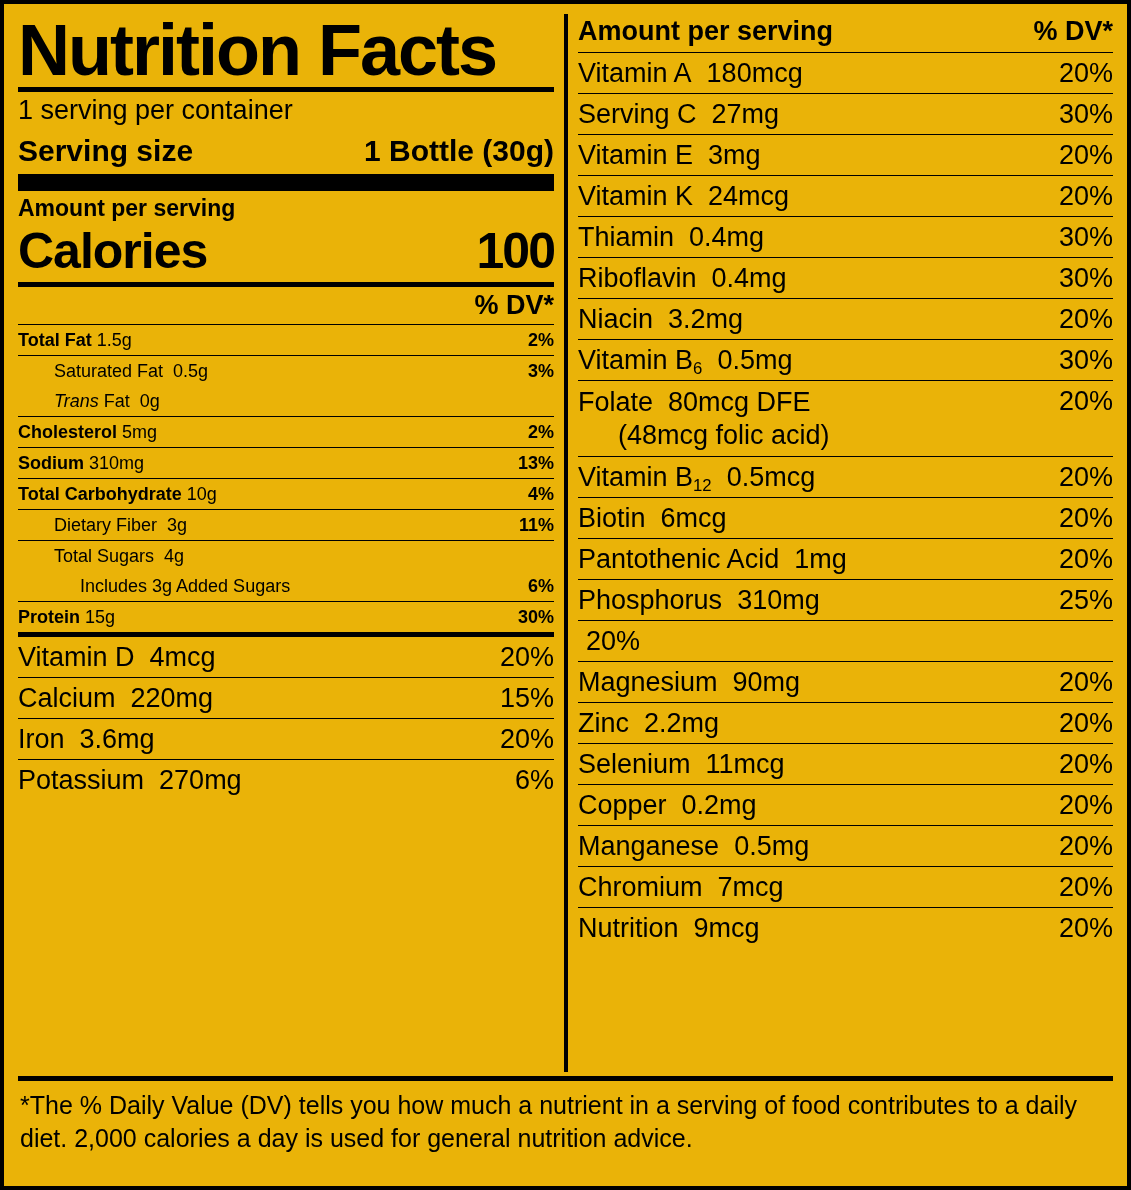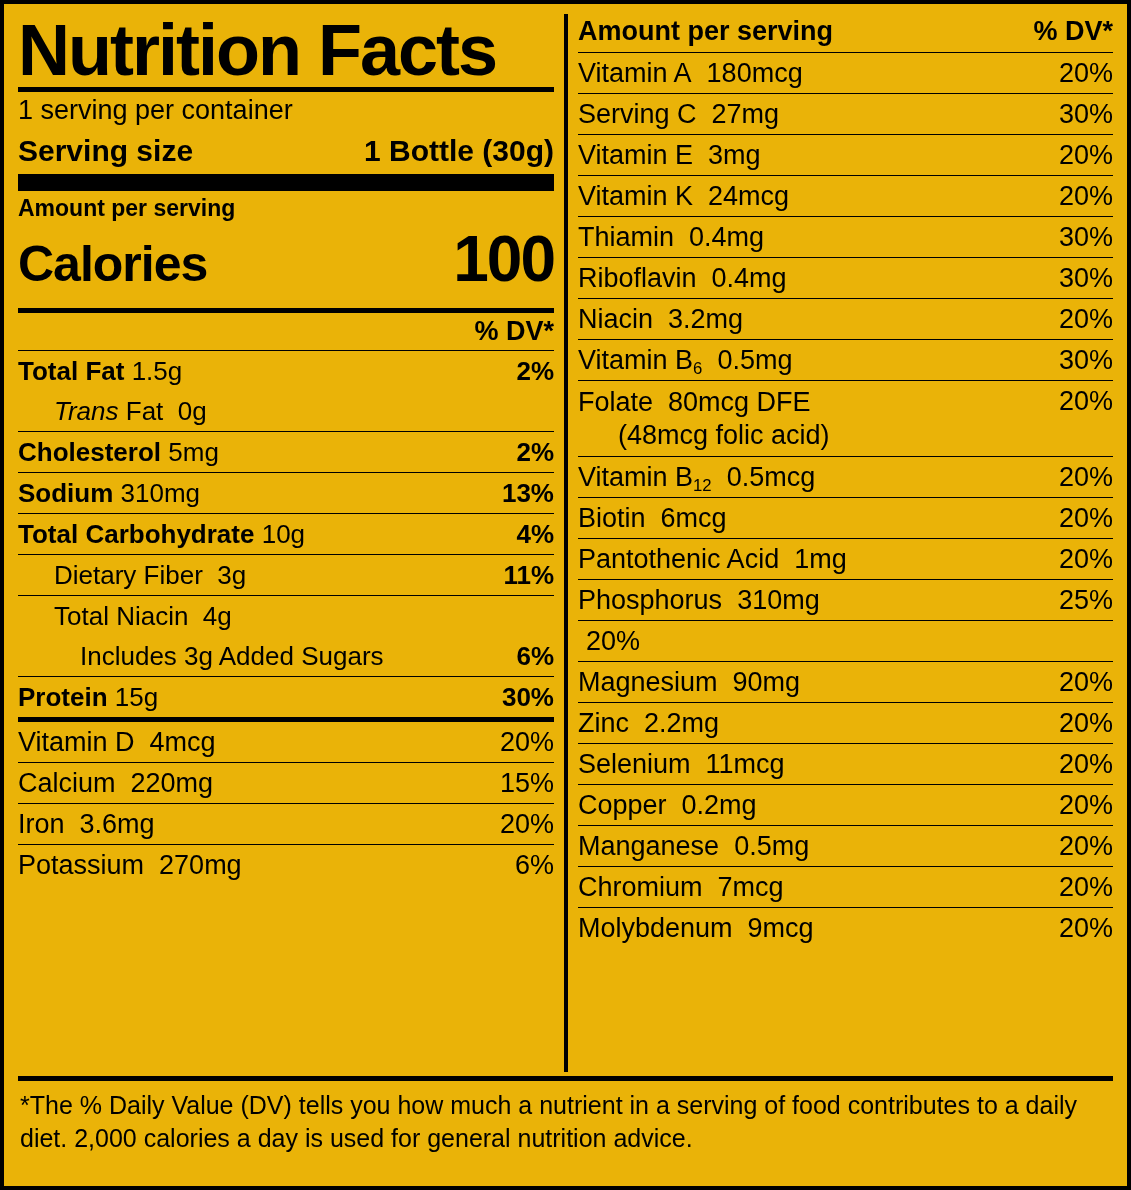--- a/index.html
+++ b/index.html
@@ -71,37 +71,37 @@
   .amount-per {
     font-weight: bold;
     font-size: 23px;
     padding: 4px 0 0 0;
   }
   .calories-row {
     display: flex;
     justify-content: space-between;
     align-items: baseline;
     font-weight: bold;
-    padding-bottom: 12px;
+    padding-bottom: 2px;
   }
   .calories-label { font-size: 50px; letter-spacing: -1px; }
-  .calories-value { font-size: 64px; letter-spacing: -2px; }
+  .calories-value { font-size: 50px; letter-spacing: -2px; }
 
   .dv-header {
     text-align: right;
     font-weight: bold;
     font-size: 27px;
     padding: 3px 0 3px 0;
   }
 
   .nrow {
     display: flex;
     justify-content: flex-end;
     align-items: baseline;
-    font-size: 26px;
+    font-size: 18px;
     padding: 5px 0 4px 0;
     border-top: 1.5px solid #000;
   }
   .nrow .nm { flex: 1 1 auto; }
   .nrow .dv { flex: 0 0 auto; padding-left: 8px; }
   .nrow.b .nm, .nrow.b .dv { font-weight: bold; }
   .nrow.indent1 .nm { padding-left: 36px; }
   .nrow.indent2 .nm { padding-left: 62px; }
   .nrow.noline { border-top: none; }
   .nrow .italic { font-style: italic; }
@@ -176,20 +176,24 @@
 
       <div class="rule-med"></div>
 
       <div class="dv-header">% DV*</div>
 
       <div class="nrow b">
         <span class="nm"><span>Total Fat</span> <span style="font-weight:normal">1.5g</span></span>
         <span class="dv">2%</span>
       </div>
 
+      <div class="nrow indent1">
+        <span class="nm"><span>Saturated Fat</span>&nbsp; <span>0.5g</span></span>
+        <span class="dv" style="font-weight:bold">3%</span>
+      </div>
 
       <div class="nrow indent1 noline">
         <span class="nm"><span class="italic">Trans</span> <span>Fat</span>&nbsp; <span>0g</span></span>
         <span class="dv"></span>
       </div>
 
       <div class="nrow b">
         <span class="nm"><span>Cholesterol</span> <span style="font-weight:normal">5mg</span></span>
         <span class="dv">2%</span>
       </div>
@@ -203,21 +207,21 @@
         <span class="nm"><span>Total Carbohydrate</span> <span style="font-weight:normal">10g</span></span>
         <span class="dv">4%</span>
       </div>
 
       <div class="nrow indent1">
         <span class="nm"><span>Dietary Fiber</span>&nbsp; <span>3g</span></span>
         <span class="dv" style="font-weight:bold">11%</span>
       </div>
 
       <div class="nrow indent1">
-        <span class="nm"><span>Total Niacin</span>&nbsp; <span>4g</span></span>
+        <span class="nm"><span>Total Sugars</span>&nbsp; <span>4g</span></span>
         <span class="dv"></span>
       </div>
 
       <div class="nrow indent2 noline">
         <span class="nm">Includes 3g Added Sugars</span>
         <span class="dv" style="font-weight:bold">6%</span>
       </div>
 
       <div class="nrow b">
         <span class="nm"><span>Protein</span> <span style="font-weight:normal">15g</span></span>
@@ -326,21 +330,21 @@
       </div>
       <div class="rrow">
         <span class="nm"><span>Manganese</span>&nbsp; <span>0.5mg</span></span>
         <span class="dv">20%</span>
       </div>
       <div class="rrow">
         <span class="nm"><span>Chromium</span>&nbsp; <span>7mcg</span></span>
         <span class="dv">20%</span>
       </div>
       <div class="rrow">
-        <span class="nm"><span>Molybdenum</span>&nbsp; <span>9mcg</span></span>
+        <span class="nm"><span>Nutrition</span>&nbsp; <span>9mcg</span></span>
         <span class="dv">20%</span>
       </div>
     </div>
   </div>
 
   <div class="footnote-sep"></div>
   <div class="footnote">*The % Daily Value (DV) tells you how much a nutrient in a serving of food contributes to a daily diet.  2,000 calories a day is used for general nutrition advice.</div>
 </div>
 
 </body></html>

